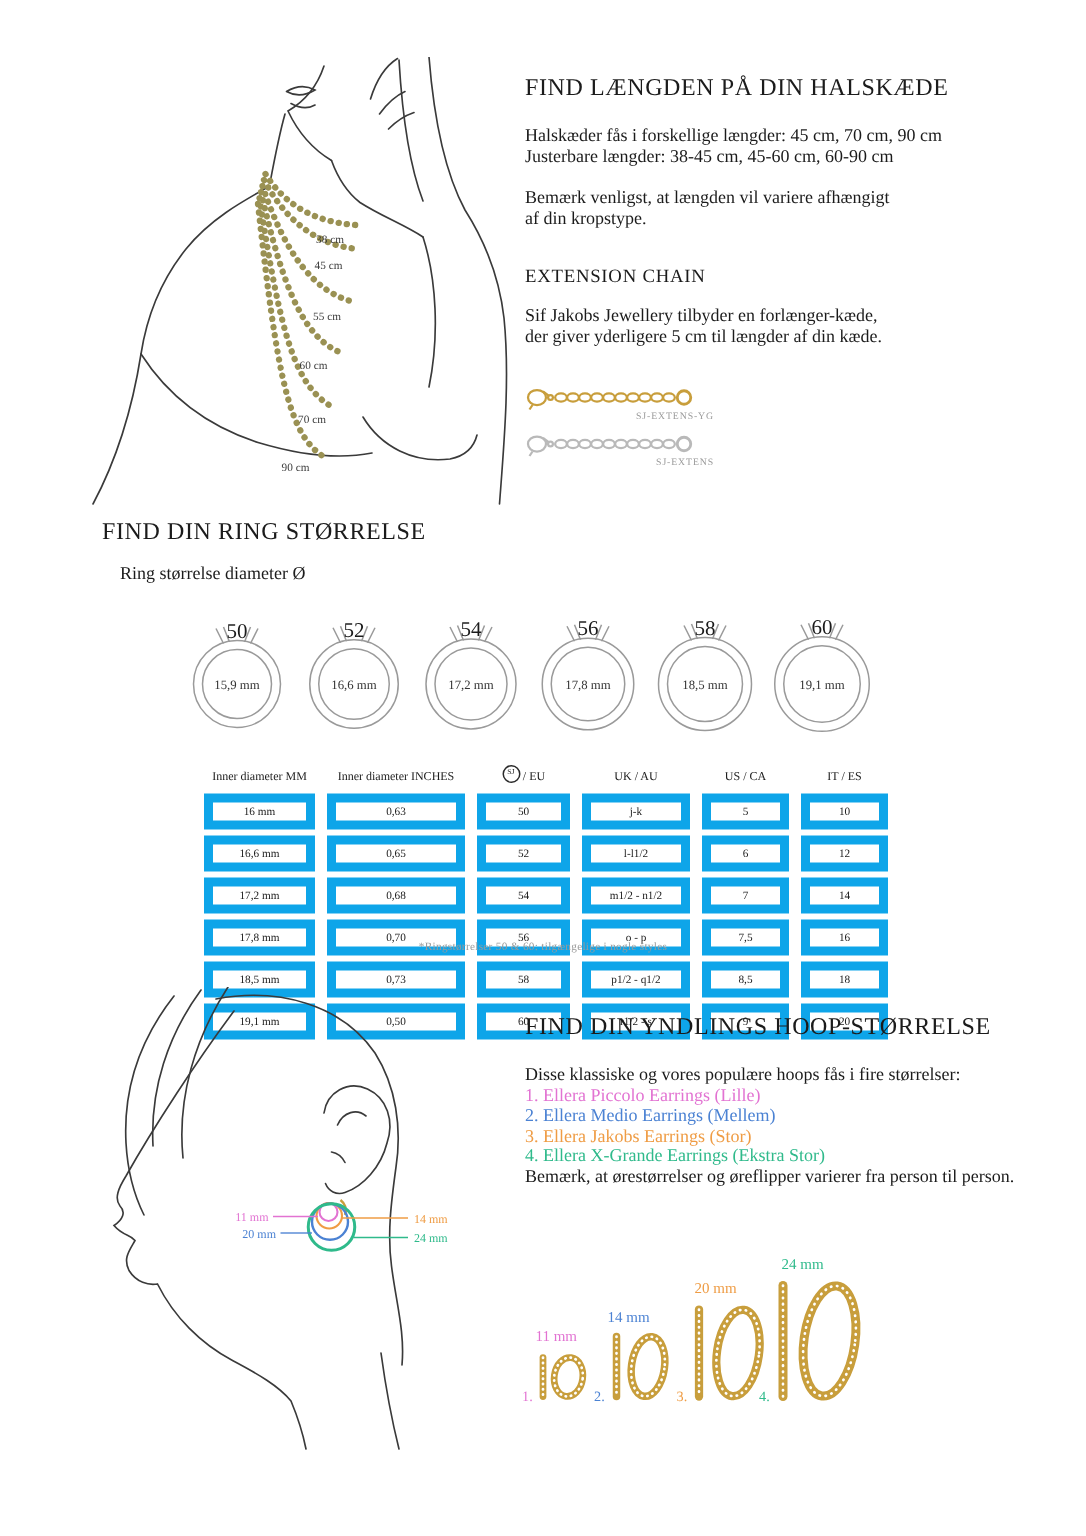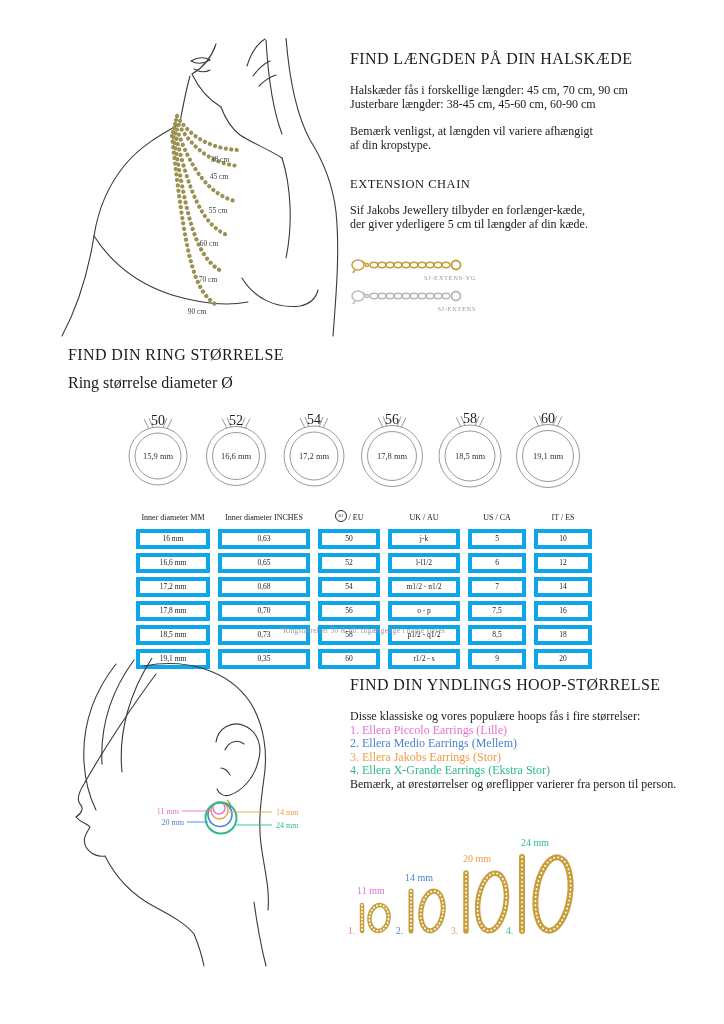--- a/index.html
+++ b/index.html
@@ -8,21 +8,21 @@
   .abs{position:absolute;}
   .sec-title{font-size:16px;letter-spacing:.4px;white-space:nowrap;}
   .body-txt{font-size:12px;line-height:13.6px;}
   .it{}
   .ext-title{font-size:12.5px;letter-spacing:.5px;}
   .chain-label{position:absolute;right:2px;font-size:6.5px;letter-spacing:.6px;color:#9a9a9a;white-space:nowrap;}
   
   .size-table{position:absolute;left:136px;top:510px;display:grid;
               grid-template-columns:74px 92px 62px 72px 58px 58px;column-gap:8px;row-gap:4px;}
   .th{font-size:8px;text-align:center;white-space:nowrap;padding-bottom:3px;display:flex;align-items:flex-end;justify-content:center;gap:2px;}
-  .td{border:4px solid #0ea5e9;font-size:7.5px;height:12px;line-height:12px;text-align:center;background:#fff;}
+  .td{border:6px solid #0ea5e9;font-size:7.5px;height:12px;line-height:12px;text-align:center;background:#fff;}
   .sj-badge{display:inline-block;width:10px;height:10px;border:1px solid #2a2a2a;border-radius:50%;
             font-size:5px;line-height:10px;text-align:center;letter-spacing:0;}
   .footnote{font-size:7.5px;color:#9a9a9a;text-align:center;letter-spacing:.2px;}
   .hoop-item{font-size:12px;line-height:13.6px;white-space:nowrap;}
   svg text{font-family:"Liberation Serif","DejaVu Serif",serif;}
 </style>
 </head>
 <body>
 
 <div class="page">
@@ -114,21 +114,21 @@
         <ellipse cx="88" cy="44" rx="3.9" ry="2.7"></ellipse>
           <ellipse cx="96" cy="44" rx="3.9" ry="2.7"></ellipse>
         <circle cx="106" cy="44" r="4.5" stroke-width="1.9"></circle>
       </g>
     </svg>
     <div class="chain-label" style="top:22px;">SJ-EXTENS-YG</div>
     <div class="chain-label" style="top:53px;">SJ-EXTENS</div>
   </div>
 
   <div class="abs sec-title" style="left:68px;top:346px;">FIND DIN RING STØRRELSE</div>
-  <div class="abs body-txt" style="left:68px;top:376px;font-size:16px;text-align:right;">Ring størrelse diameter Ø</div>
+  <div class="abs body-txt" style="left:80px;top:376px;font-size:12px;text-align:right;">Ring størrelse diameter Ø</div>
 
   <svg class="abs" style="left:118px;top:400px;" width="470" height="92" viewBox="0 0 470 92">
     <g fill="none" stroke="#9a9a9a" stroke-width="1">
       <g>
         <circle cx="40" cy="56" r="29"></circle>
           <circle cx="40" cy="56" r="23"></circle>
         <path d="M31,29 L26,19 M35,28 L31,18 M45,28 L49,18 M49,29 L54,19"></path>
       </g>
       <g>
         <circle cx="118" cy="56" r="29.5"></circle>
@@ -214,21 +214,21 @@
     <div class="td">16</div>
 
     <div class="td">18,5 mm</div>
     <div class="td">0,73</div>
     <div class="td">58</div>
     <div class="td">p1/2 - q1/2</div>
     <div class="td">8,5</div>
     <div class="td">18</div>
 
     <div class="td">19,1 mm</div>
-    <div class="td">0,35</div>
+    <div class="td">0,50</div>
     <div class="td">60</div>
     <div class="td">r1/2 - s</div>
     <div class="td">9</div>
     <div class="td">20</div>
   </div>
 
   <div class="abs footnote" style="left:132px;top:626px;width:460px;">*Ringstørrelser 50 &amp; 60: tilgængelige i nogle styles</div>
 
   <svg class="abs" style="left:58px;top:658px;" width="280" height="310" viewBox="0 0 280 310">
     <g fill="none" stroke="#3a3a3a" stroke-width="1.1" stroke-linecap="round">

